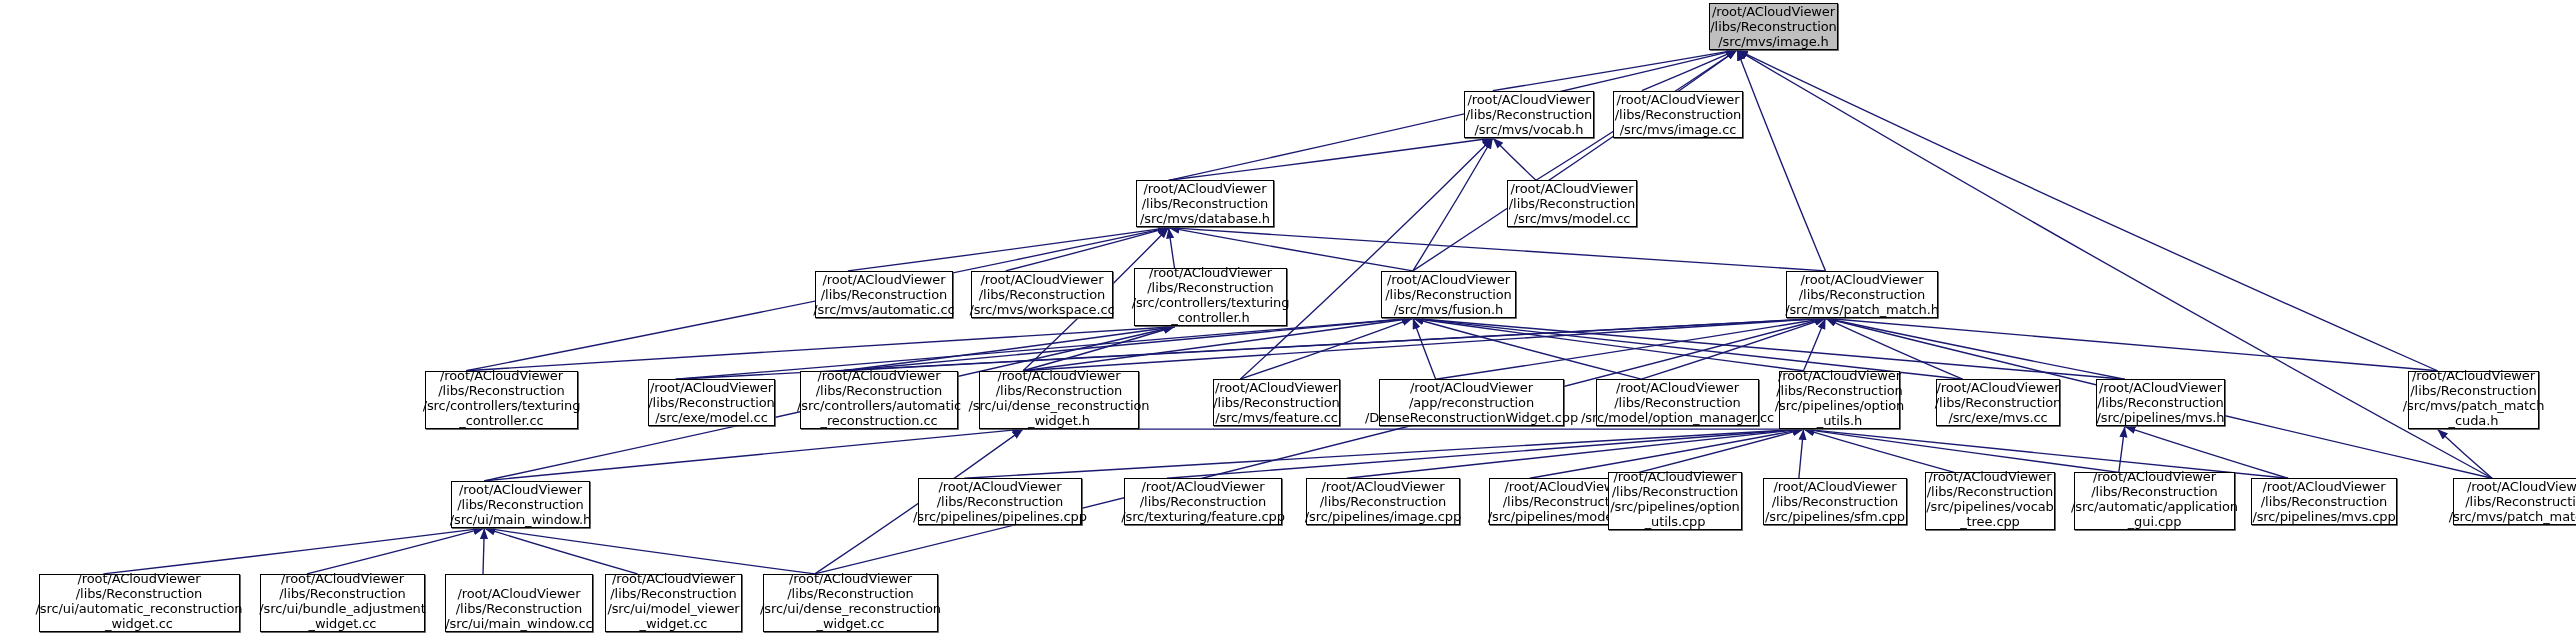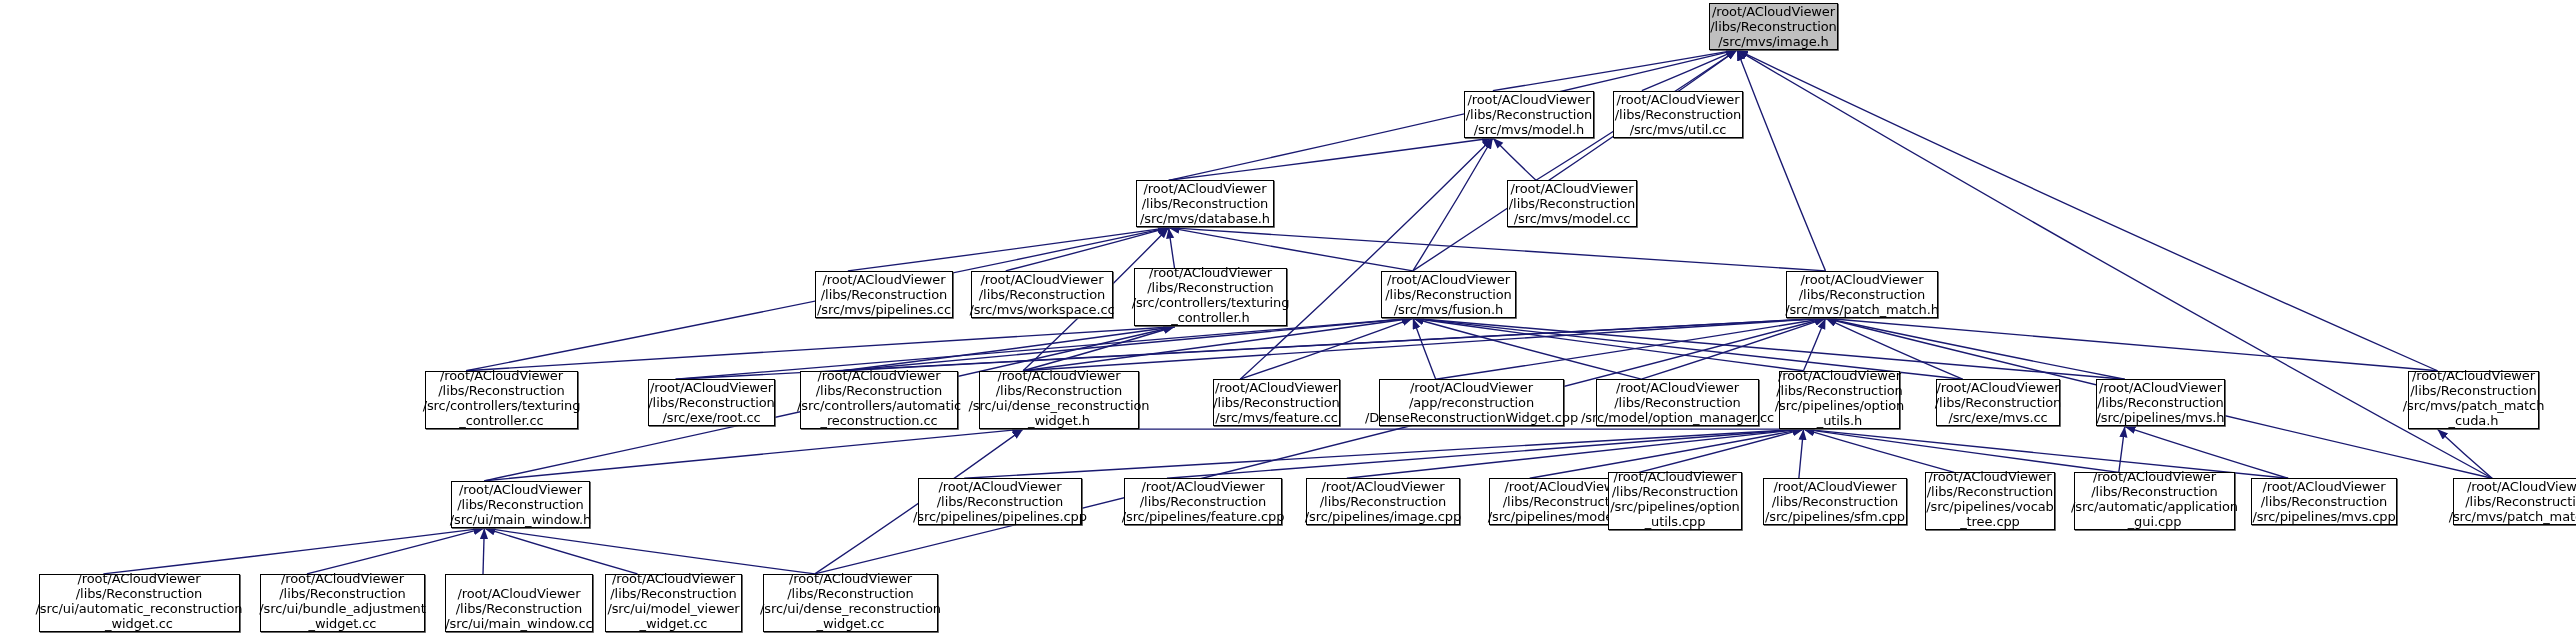--- a/index.html
+++ b/index.html
@@ -109,43 +109,43 @@
         <path d="M753,678 Q658.88,651 572,624" fill="none" stroke="#191970" stroke-width="1.6" marker-end="url(#arrow)"></path>
         <path d="M962.5,678 Q759.44,651 572,624" fill="none" stroke="#191970" stroke-width="1.6" marker-end="url(#arrow)"></path>
         <path d="M572,568 Q902.98,537.5 1208.5,507" fill="none" stroke="#191970" stroke-width="1.6" marker-end="url(#arrow)"></path>
         <path d="M962.5,678 Q1090.42,592.5 1208.5,507" fill="none" stroke="#191970" stroke-width="1.6" marker-end="url(#arrow)"></path>
         <path d="M962.5,678 Q1583.38,527 2156.5,376" fill="none" stroke="#191970" stroke-width="1.6" marker-end="url(#arrow)"></path>
         <path d="M1208.5,507 Q1669.5,507 2130.5,507" fill="none" stroke="#191970" stroke-width="1.6" marker-end="url(#arrow)"></path>
       </g>
   </svg>
   <div id="nodes">
       <div class="node root" style="left: 1673px; top: 2.5px; width: 129px; height: 47px;"><span class="ln">/root/ACloudViewer</span><span class="ln">/libs/Reconstruction</span><span class="ln">/src/mvs/image.h</span></div>
-      <div class="node" style="left: 1428px; top: 91px; width: 130px; height: 47px;"><span class="ln">/root/ACloudViewer</span><span class="ln">/libs/Reconstruction</span><span class="ln">/src/mvs/model.h</span></div>
-      <div class="node" style="left: 1577px; top: 91px; width: 130px; height: 47px;"><span class="ln">/root/ACloudViewer</span><span class="ln">/libs/Reconstruction</span><span class="ln">/src/mvs/util.cc</span></div>
+      <div class="node" style="left: 1428px; top: 91px; width: 130px; height: 47px;"><span class="ln">/root/ACloudViewer</span><span class="ln">/libs/Reconstruction</span><span class="ln">/src/mvs/vocab.h</span></div>
+      <div class="node" style="left: 1577px; top: 91px; width: 130px; height: 47px;"><span class="ln">/root/ACloudViewer</span><span class="ln">/libs/Reconstruction</span><span class="ln">/src/mvs/image.cc</span></div>
       <div class="node" style="left: 1100px; top: 180px; width: 138px; height: 47px;"><span class="ln">/root/ACloudViewer</span><span class="ln">/libs/Reconstruction</span><span class="ln">/src/mvs/database.h</span></div>
       <div class="node" style="left: 1471px; top: 180px; width: 130px; height: 47px;"><span class="ln">/root/ACloudViewer</span><span class="ln">/libs/Reconstruction</span><span class="ln">/src/mvs/model.cc</span></div>
-      <div class="node" style="left: 779px; top: 271px; width: 138px; height: 47px;"><span class="ln">/root/ACloudViewer</span><span class="ln">/libs/Reconstruction</span><span class="ln">/src/mvs/pipelines.cc</span></div>
+      <div class="node" style="left: 779px; top: 271px; width: 138px; height: 47px;"><span class="ln">/root/ACloudViewer</span><span class="ln">/libs/Reconstruction</span><span class="ln">/src/mvs/automatic.cc</span></div>
       <div class="node" style="left: 935px; top: 271px; width: 142px; height: 47px;"><span class="ln">/root/ACloudViewer</span><span class="ln">/libs/Reconstruction</span><span class="ln">/src/mvs/workspace.cc</span></div>
       <div class="node" style="left: 1098px; top: 268px; width: 153px; height: 58px;"><span class="ln">/root/ACloudViewer</span><span class="ln">/libs/Reconstruction</span><span class="ln">/src/controllers/texturing</span><span class="ln">_controller.h</span></div>
       <div class="node" style="left: 1345px; top: 271px; width: 135px; height: 47px;"><span class="ln">/root/ACloudViewer</span><span class="ln">/libs/Reconstruction</span><span class="ln">/src/mvs/fusion.h</span></div>
       <div class="node" style="left: 1750px; top: 271px; width: 152px; height: 47px;"><span class="ln">/root/ACloudViewer</span><span class="ln">/libs/Reconstruction</span><span class="ln">/src/mvs/patch_match.h</span></div>
       <div class="node" style="left: 389px; top: 371px; width: 153px; height: 58px;"><span class="ln">/root/ACloudViewer</span><span class="ln">/libs/Reconstruction</span><span class="ln">/src/controllers/texturing</span><span class="ln">_controller.cc</span></div>
-      <div class="node" style="left: 612px; top: 379px; width: 127px; height: 47px;"><span class="ln">/root/ACloudViewer</span><span class="ln">/libs/Reconstruction</span><span class="ln">/src/exe/root.cc</span></div>
+      <div class="node" style="left: 612px; top: 379px; width: 127px; height: 47px;"><span class="ln">/root/ACloudViewer</span><span class="ln">/libs/Reconstruction</span><span class="ln">/src/exe/model.cc</span></div>
       <div class="node" style="left: 764px; top: 371px; width: 158px; height: 58px;"><span class="ln">/root/ACloudViewer</span><span class="ln">/libs/Reconstruction</span><span class="ln">/src/controllers/automatic</span><span class="ln">_reconstruction.cc</span></div>
       <div class="node" style="left: 943px; top: 371px; width: 160px; height: 58px;"><span class="ln">/root/ACloudViewer</span><span class="ln">/libs/Reconstruction</span><span class="ln">/src/ui/dense_reconstruction</span><span class="ln">_widget.h</span></div>
       <div class="node" style="left: 1177px; top: 379px; width: 127px; height: 47px;"><span class="ln">/root/ACloudViewer</span><span class="ln">/libs/Reconstruction</span><span class="ln">/src/mvs/feature.cc</span></div>
       <div class="node" style="left: 1343px; top: 379px; width: 185px; height: 47px;"><span class="ln">/root/ACloudViewer</span><span class="ln">/app/reconstruction</span><span class="ln">/DenseReconstructionWidget.cpp</span></div>
       <div class="node" style="left: 1560px; top: 379px; width: 163px; height: 47px;"><span class="ln">/root/ACloudViewer</span><span class="ln">/libs/Reconstruction</span><span class="ln">/src/model/option_manager.cc</span></div>
       <div class="node" style="left: 1743px; top: 371px; width: 121px; height: 58px;"><span class="ln">/root/ACloudViewer</span><span class="ln">/libs/Reconstruction</span><span class="ln">/src/pipelines/option</span><span class="ln">_utils.h</span></div>
       <div class="node" style="left: 1900px; top: 379px; width: 124px; height: 47px;"><span class="ln">/root/ACloudViewer</span><span class="ln">/libs/Reconstruction</span><span class="ln">/src/exe/mvs.cc</span></div>
       <div class="node" style="left: 2060px; top: 379px; width: 129px; height: 47px;"><span class="ln">/root/ACloudViewer</span><span class="ln">/libs/Reconstruction</span><span class="ln">/src/pipelines/mvs.h</span></div>
       <div class="node" style="left: 2372px; top: 371px; width: 131px; height: 58px;"><span class="ln">/root/ACloudViewer</span><span class="ln">/libs/Reconstruction</span><span class="ln">/src/mvs/patch_match</span><span class="ln">_cuda.h</span></div>
       <div class="node" style="left: 415px; top: 481px; width: 139px; height: 47px;"><span class="ln">/root/ACloudViewer</span><span class="ln">/libs/Reconstruction</span><span class="ln">/src/ui/main_window.h</span></div>
       <div class="node" style="left: 882px; top: 478px; width: 164px; height: 47px;"><span class="ln">/root/ACloudViewer</span><span class="ln">/libs/Reconstruction</span><span class="ln">/src/pipelines/pipelines.cpp</span></div>
-      <div class="node" style="left: 1088px; top: 478px; width: 158px; height: 47px;"><span class="ln">/root/ACloudViewer</span><span class="ln">/libs/Reconstruction</span><span class="ln">/src/pipelines/feature.cpp</span></div>
+      <div class="node" style="left: 1088px; top: 478px; width: 158px; height: 47px;"><span class="ln">/root/ACloudViewer</span><span class="ln">/libs/Reconstruction</span><span class="ln">/src/texturing/feature.cpp</span></div>
       <div class="node" style="left: 1270px; top: 478px; width: 154px; height: 47px;"><span class="ln">/root/ACloudViewer</span><span class="ln">/libs/Reconstruction</span><span class="ln">/src/pipelines/image.cpp</span></div>
       <div class="node" style="left: 1453px; top: 478px; width: 154px; height: 47px;"><span class="ln">/root/ACloudViewer</span><span class="ln">/libs/Reconstruction</span><span class="ln">/src/pipelines/model.cpp</span></div>
       <div class="node" style="left: 1572px; top: 472px; width: 134px; height: 58px;"><span class="ln">/root/ACloudViewer</span><span class="ln">/libs/Reconstruction</span><span class="ln">/src/pipelines/option</span><span class="ln">_utils.cpp</span></div>
       <div class="node" style="left: 1727px; top: 478px; width: 144px; height: 47px;"><span class="ln">/root/ACloudViewer</span><span class="ln">/libs/Reconstruction</span><span class="ln">/src/pipelines/sfm.cpp</span></div>
       <div class="node" style="left: 1889px; top: 472px; width: 130px; height: 58px;"><span class="ln">/root/ACloudViewer</span><span class="ln">/libs/Reconstruction</span><span class="ln">/src/pipelines/vocab</span><span class="ln">_tree.cpp</span></div>
       <div class="node" style="left: 2038px; top: 472px; width: 161px; height: 58px;"><span class="ln">/root/ACloudViewer</span><span class="ln">/libs/Reconstruction</span><span class="ln">/src/automatic/application</span><span class="ln">_gui.cpp</span></div>
       <div class="node" style="left: 2215px; top: 478px; width: 146px; height: 47px;"><span class="ln">/root/ACloudViewer</span><span class="ln">/libs/Reconstruction</span><span class="ln">/src/pipelines/mvs.cpp</span></div>
       <div class="node" style="left: 2417px; top: 478px; width: 151px; height: 47px;"><span class="ln">/root/ACloudViewer</span><span class="ln">/libs/Reconstruction</span><span class="ln">/src/mvs/patch_match.cc</span></div>
       <div class="node" style="left: 2.5px; top: 574px; width: 201px; height: 58px;"><span class="ln">/root/ACloudViewer</span><span class="ln">/libs/Reconstruction</span><span class="ln">/src/ui/automatic_reconstruction</span><span class="ln">_widget.cc</span></div>
       <div class="node" style="left: 224px; top: 574px; width: 165px; height: 58px;"><span class="ln">/root/ACloudViewer</span><span class="ln">/libs/Reconstruction</span><span class="ln">/src/ui/bundle_adjustment</span><span class="ln">_widget.cc</span></div>

